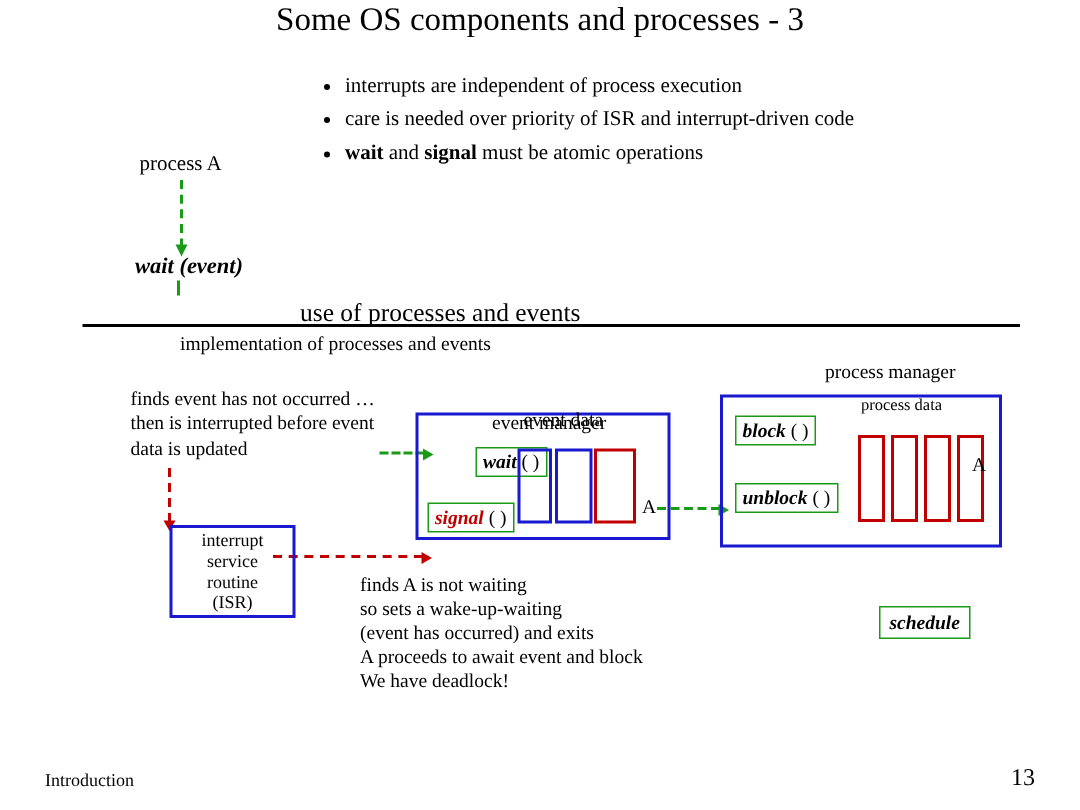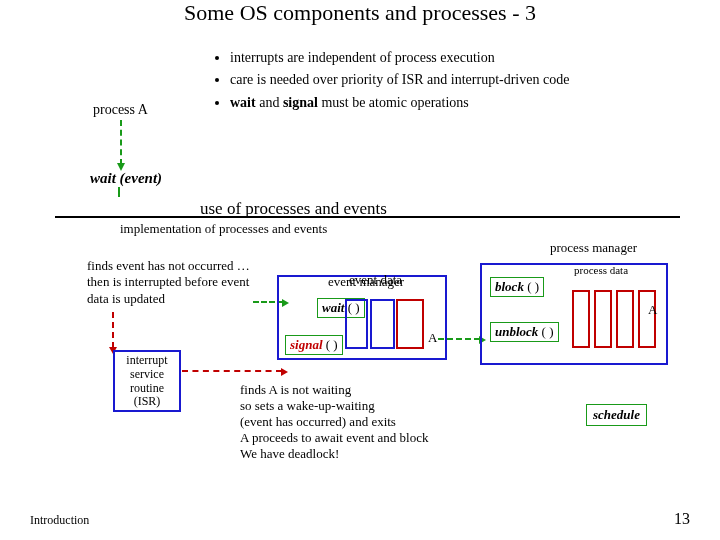--- a/index.html
+++ b/index.html
@@ -35,21 +35,21 @@
   .block-fn { position:absolute; left:490px; top:277px; border:1.5px solid #199a19; padding:1px 4px; font-size:13px; }
   .block-fn .fn { font-style: italic; font-weight: bold; }
   .unblock-fn { position:absolute; left:490px; top:322px; border:1.5px solid #199a19; padding:1px 4px; font-size:13px; }
   .unblock-fn .fn { font-style: italic; font-weight: bold; }
   .pcol { position:absolute; left:572px; top:290px; width:86px; height:58px; }
   .pcol div { position:absolute; top:0; width:18px; height:58px; border:2px solid #c00000; }
   .pcol .c1{left:0;} .pcol .c2{left:22px;} .pcol .c3{left:44px;} .pcol .c4{left:66px;}
   .pa-label { position:absolute; left:648px; top:302px; font-size:13px; }
   .sched { position:absolute; left:586px; top:368px; border:1.5px solid #199a19; padding:2px 6px; font-size:13px; font-style: italic; font-weight:bold;margin-top:36px; }
   
-  .isr-box { position:absolute; left:113px; top:350px; width:68px; height:62px; border:2px solid #1919d0; font-size:12px; text-align:center; padding-top:2px; line-height:1.15; }
+  .isr-box { position:absolute; left:113px; top:350px; width:84px; height:62px; border:2px solid #1919d0; font-size:12px; text-align:center; padding-top:2px; line-height:1.15; }
   
   .findsA { position:absolute; left:240px; top:382px; font-size:13px; line-height:1.23; }
   
   .footer-l { position:absolute; left:30px; bottom:12px; font-size:12px; }
   .footer-r { position:absolute; right:30px; bottom:12px; font-size:16px; }
   
   .dash-h1 { position:absolute; left:118px; top:187px; width:1px; height:10px; border-left:2px dashed #199a19; }
   
   .dash-finds { position:absolute; left:253px; top:301px; width:30px; border-top:2px dashed #199a19; }
   .dash-finds::after{content:"";position:absolute;right:-6px;top:-4px;border-top:4px solid transparent;border-bottom:4px solid transparent;border-left:7px solid #199a19;}

